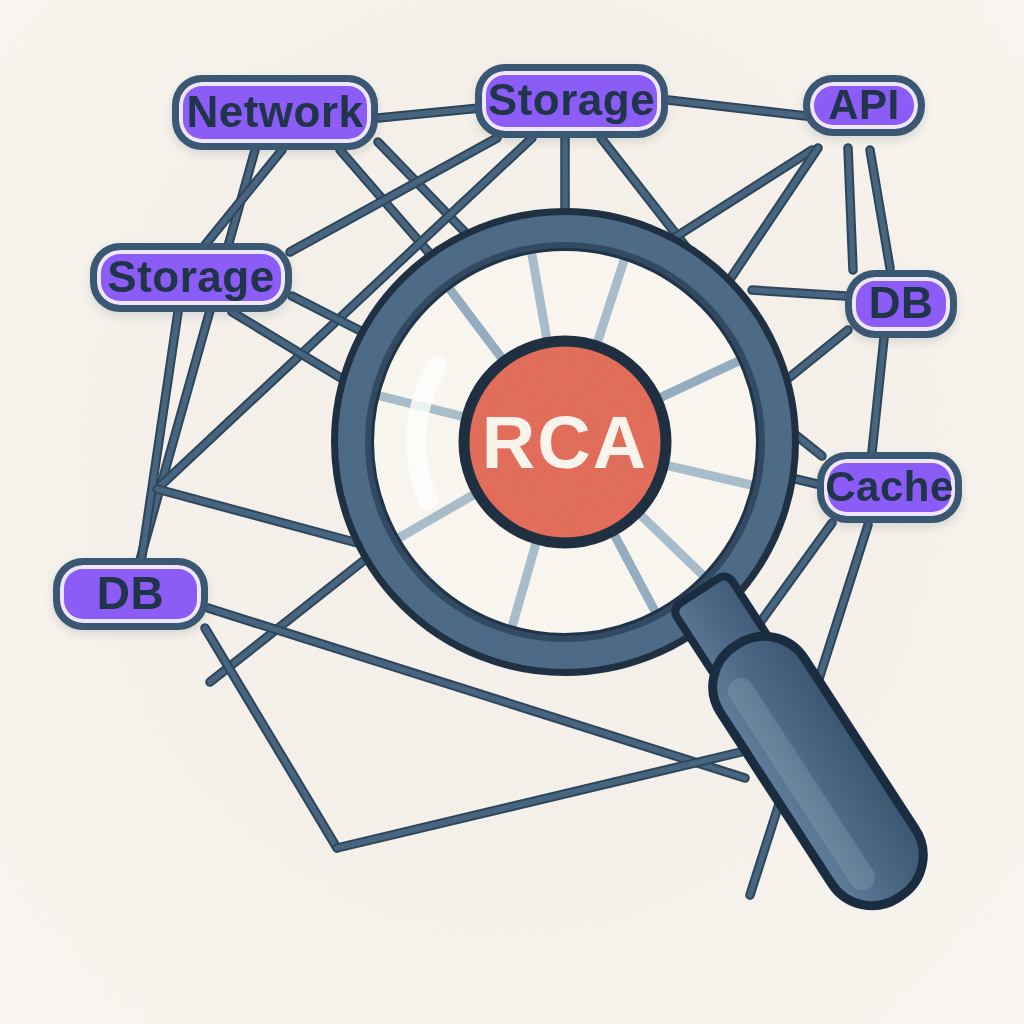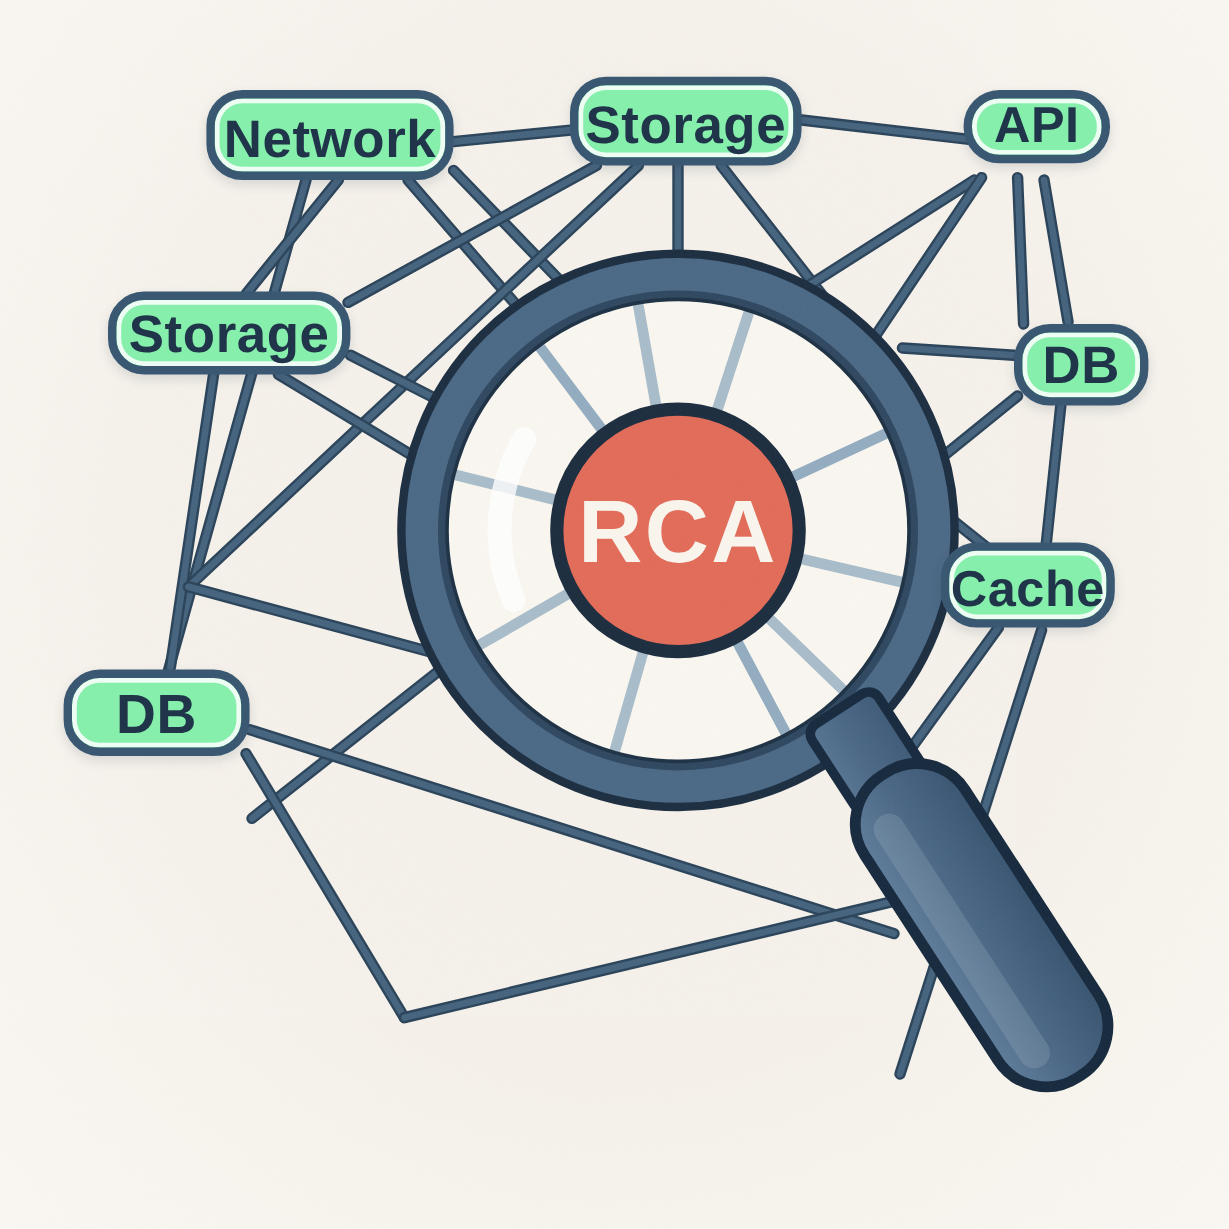--- a/index.html
+++ b/index.html
@@ -4,22 +4,22 @@
 <style>
   html,body{margin:0;padding:0;}
   body{
     width:1024px;height:1024px;overflow:hidden;position:relative;
     background: radial-gradient(ellipse at 50% 45%, #f5f1ea 0%, #f6f2eb 55%, #fbf8f3 100%);
     font-family:"Liberation Sans", sans-serif;
   }
   #scene{position:absolute;left:0;top:0;}
   .pill{
     position:absolute;
-    display:flex;align-items:flex-end;justify-content:center;
-    background:#86efac;
+    display:flex;align-items:center;justify-content:center;
+    background:#8b5cf6;
     border:7px solid #3b5873;
     border-radius:30px;
     box-shadow: inset 0 0 0 4px rgba(255,255,255,.85), 0 4px 10px rgba(40,60,80,.14);
     color:#20344a;
     font-weight:bold;
     letter-spacing:.5px;
     box-sizing:border-box;
     z-index:3;
   }
   .pill span{transform:translateY(-1px);}
@@ -148,18 +148,18 @@
 </div>
 <div class="pill" style="left:803px;top:75px;width:122px;height:61px;font-size:42px;">
   <span>API</span>
 </div>
 <div class="pill" style="left:90px;top:243px;width:202px;height:69px;font-size:44px;">
   <span>Storage</span>
 </div>
 <div class="pill" style="left:845px;top:270px;width:112px;height:68px;font-size:44px;">
   <span>DB</span>
 </div>
-<div class="pill" style="left:784px;top:452px;width:145px;height:71px;font-size:42px;">
+<div class="pill" style="left:817px;top:452px;width:145px;height:71px;font-size:42px;">
   <span>Cache</span>
 </div>
 <div class="pill" style="left:53px;top:558px;width:155px;height:72px;font-size:46px;">
   <span>DB</span>
 </div>
 
 </body></html>

